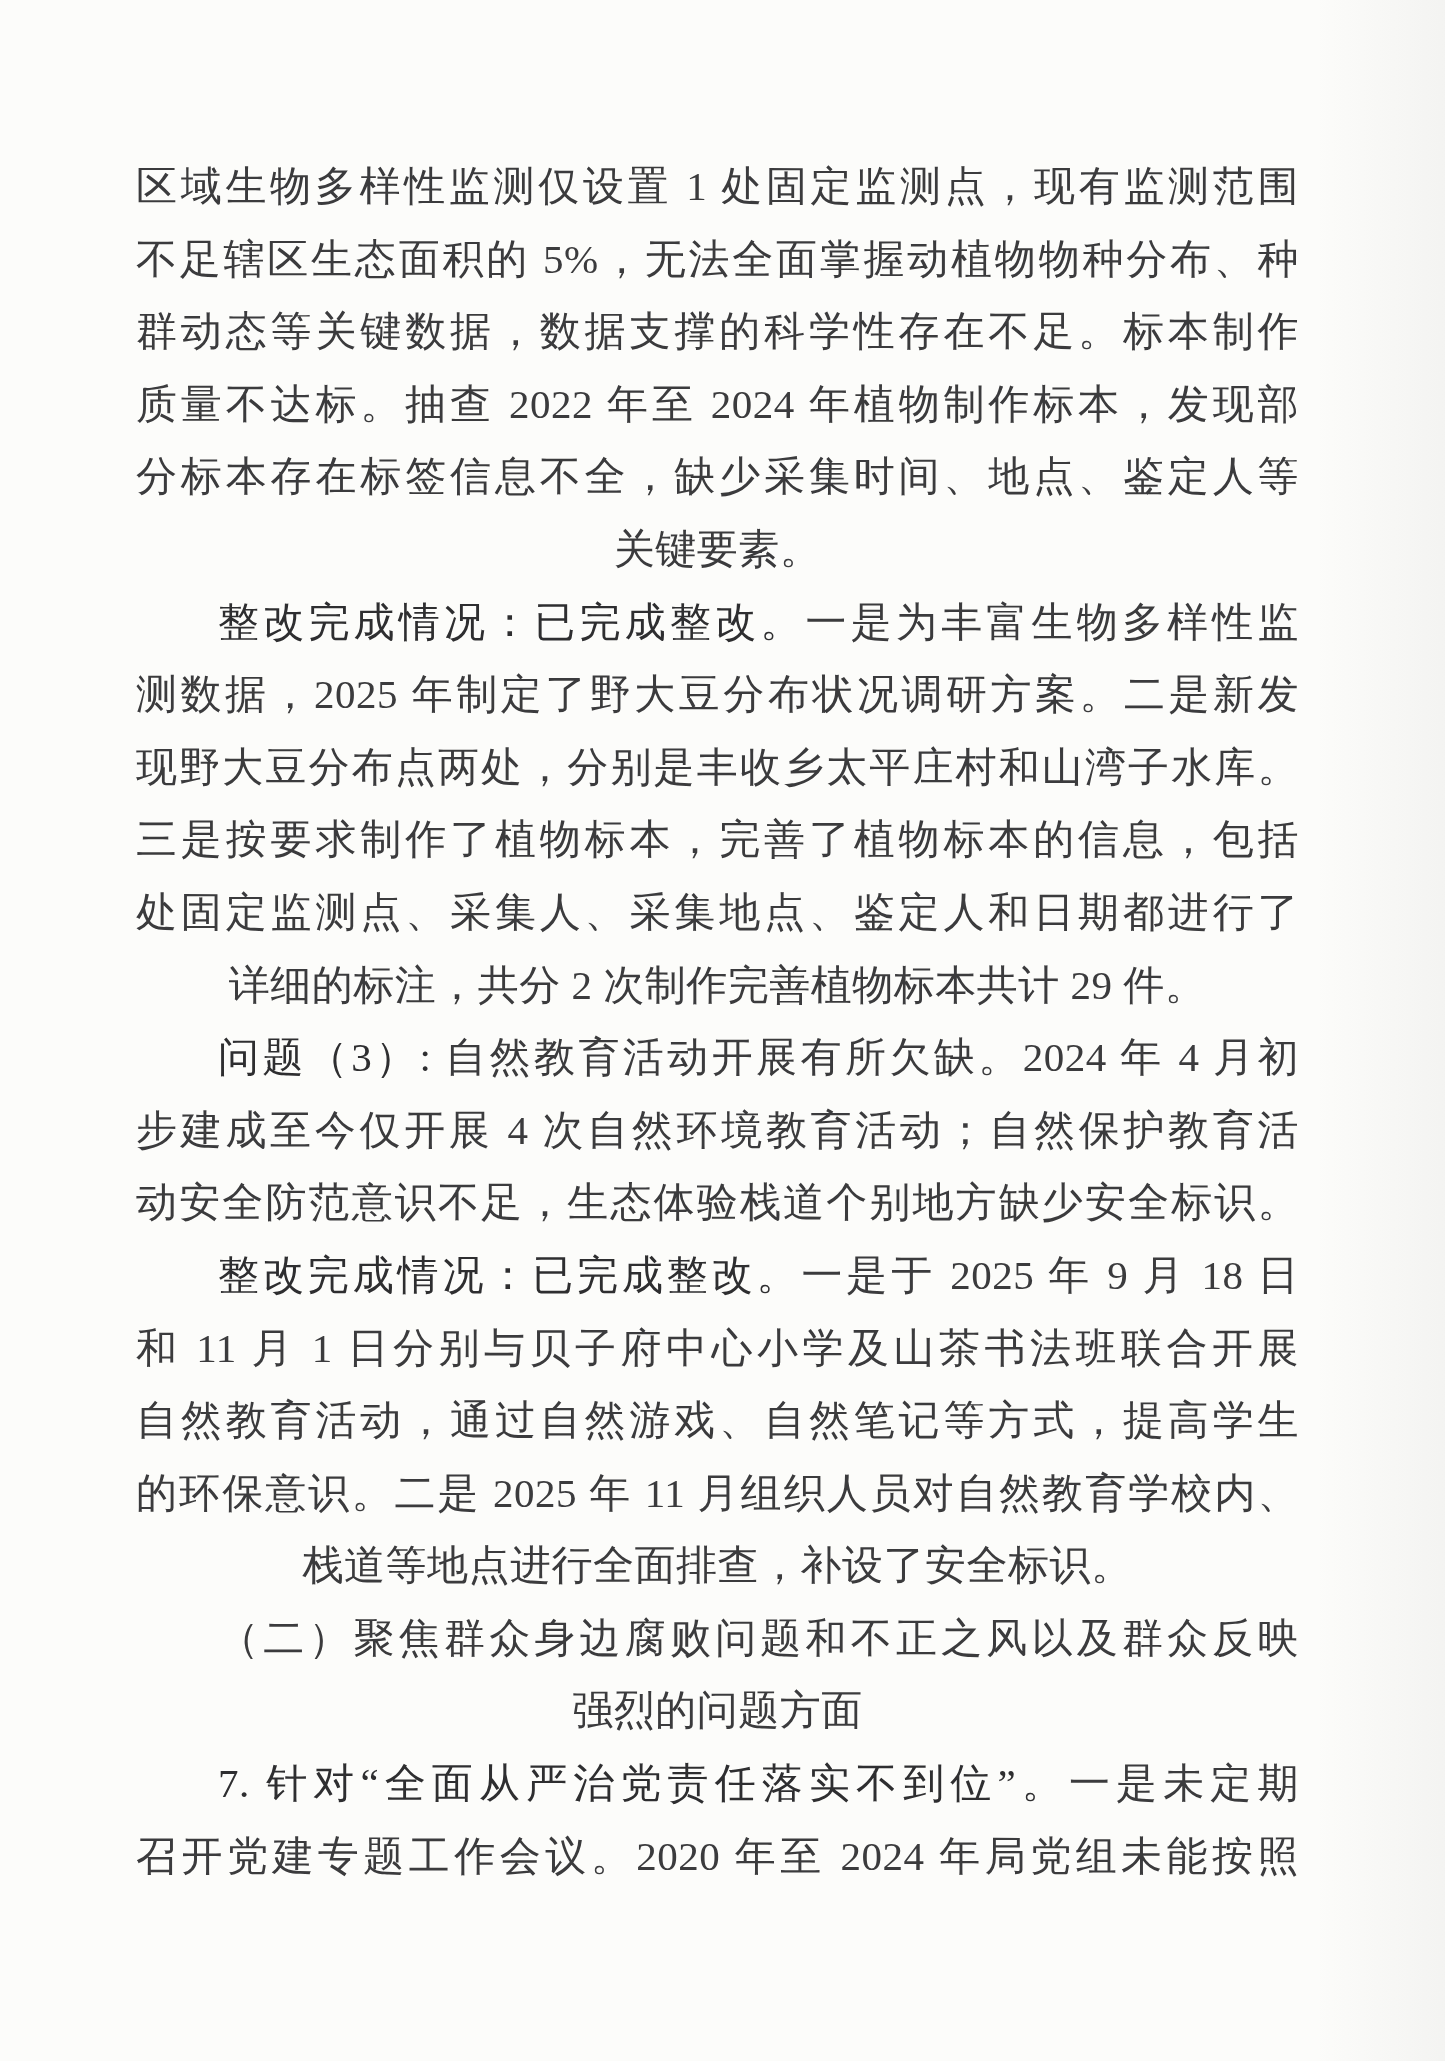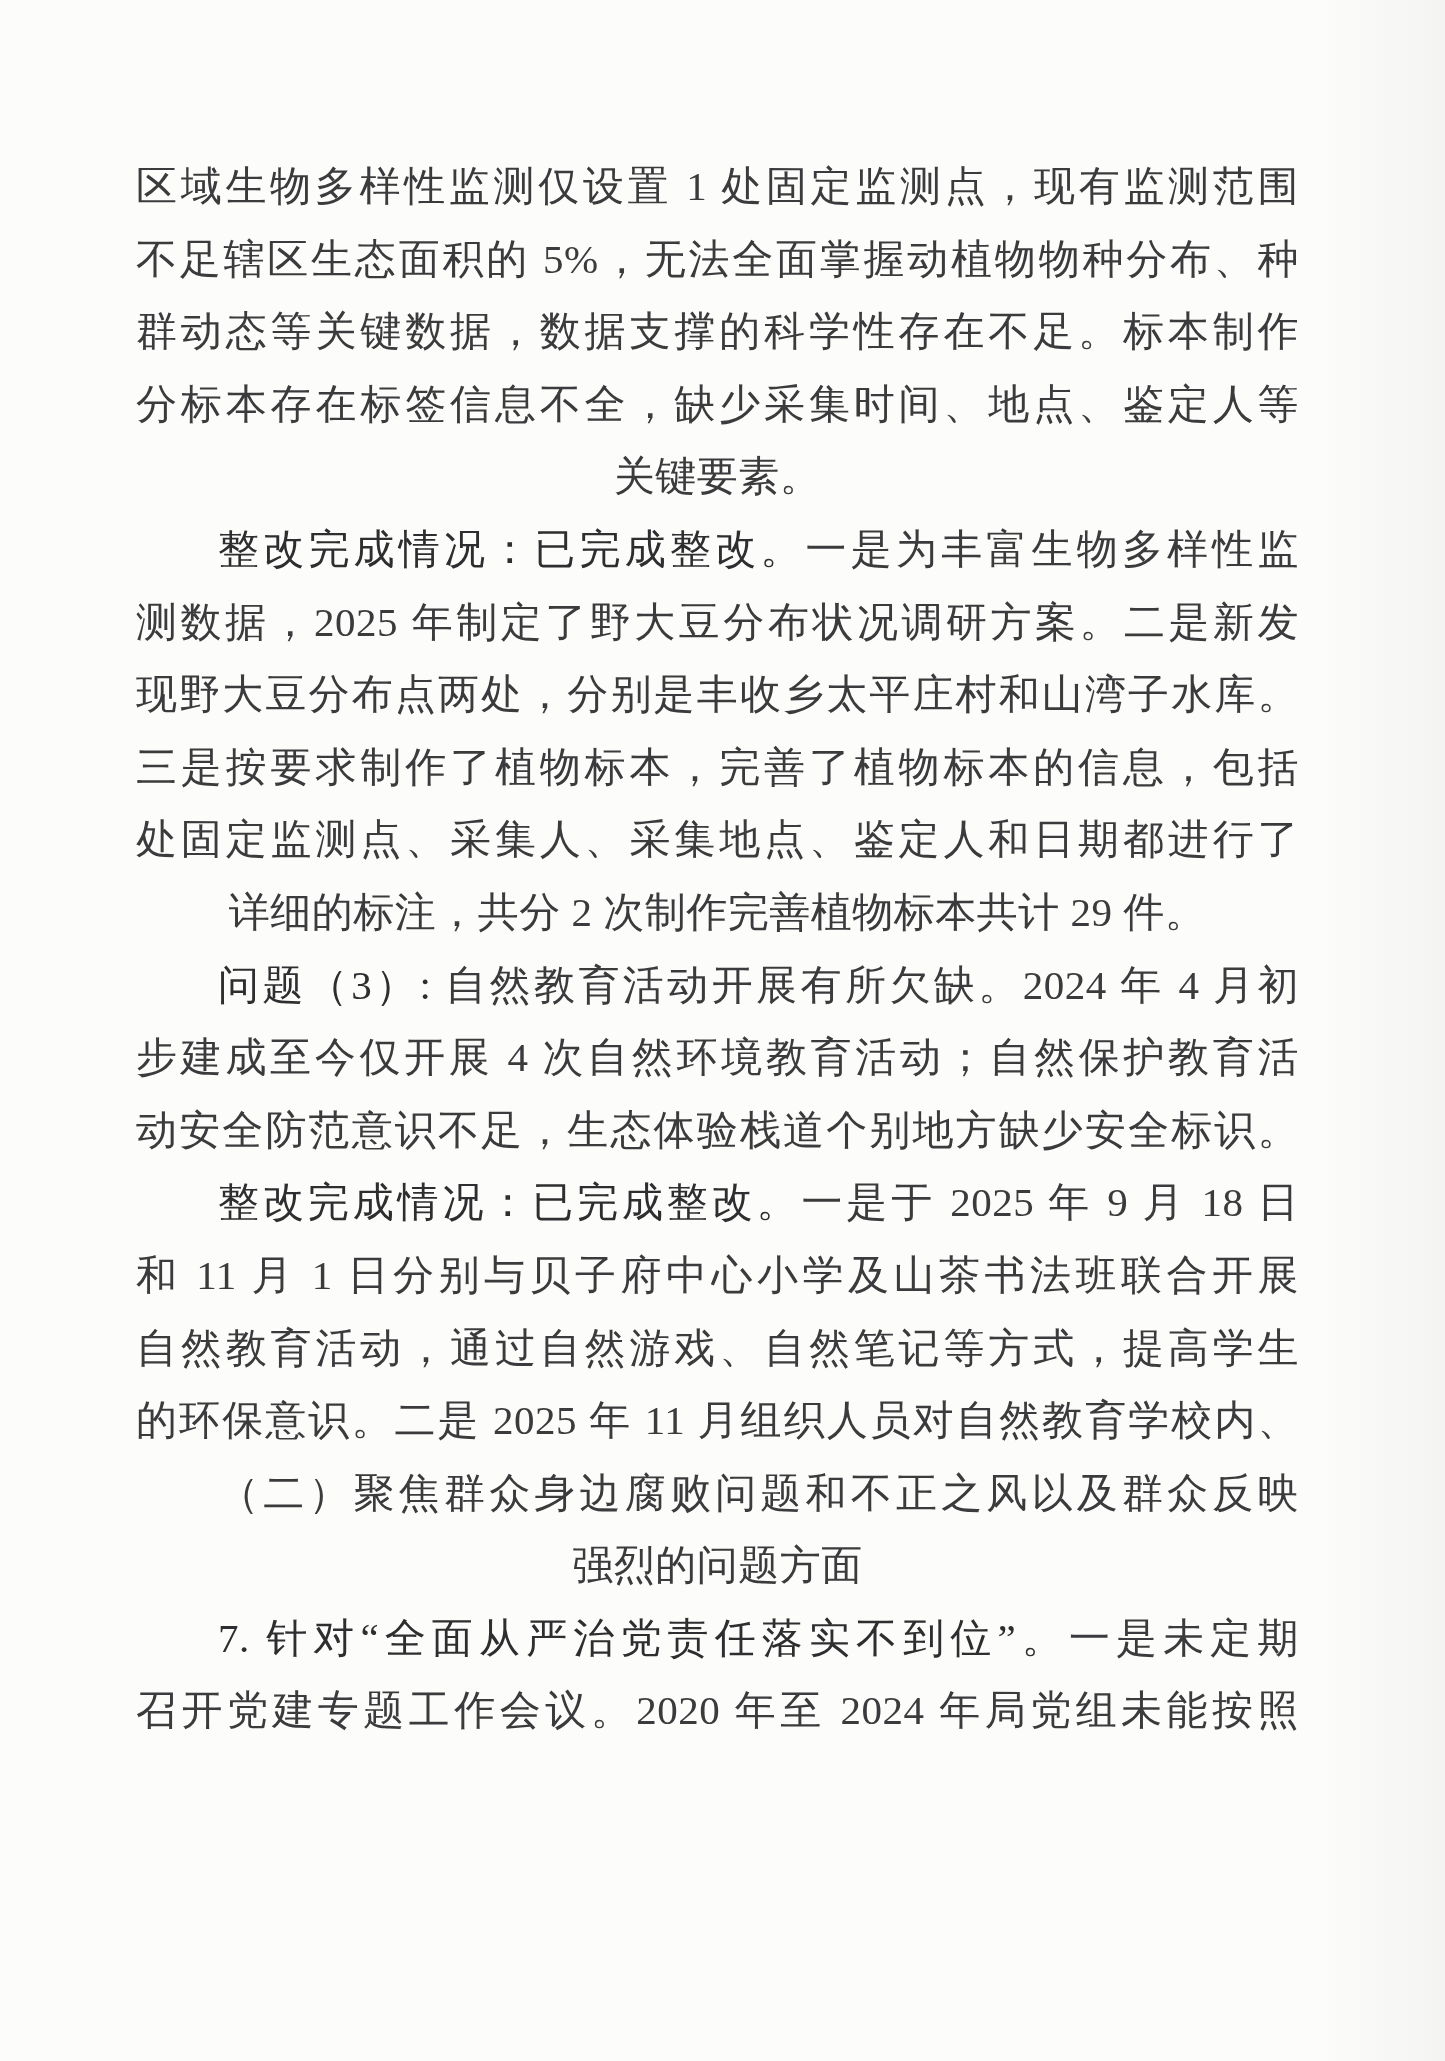--- a/index.html
+++ b/index.html
@@ -64,33 +64,35 @@
   }
 </style>
 </head>
 <body>
 
 <div class="page">
   <div class="textblock">
       <div class="line just"><span class="seg">区域生物多样性监测仅设置 1 处固定监测点，现有监测范围</span></div>
       <div class="line just"><span class="seg">不足辖区生态面积的 5%，无法全面掌握动植物物种分布、种</span></div>
       <div class="line just"><span class="seg">群动态等关键数据，数据支撑的科学性存在不足。标本制作</span></div>
+      <div class="line just"><span class="seg">质量不达标。抽查 2022 年至 2024 年植物制作标本，发现部</span></div>
       <div class="line just"><span class="seg">分标本存在标签信息不全，缺少采集时间、地点、鉴定人等</span></div>
       <div class="line"><span class="seg">关键要素。</span></div>
       <div class="line just indent"><span class="seg bold">整改完成情况：已完成整改。</span><span class="seg">一是为丰富生物多样性监</span></div>
       <div class="line just"><span class="seg">测数据，2025 年制定了野大豆分布状况调研方案。二是新发</span></div>
       <div class="line just"><span class="seg">现野大豆分布点两处，分别是丰收乡太平庄村和山湾子水库。</span></div>
       <div class="line just"><span class="seg">三是按要求制作了植物标本，完善了植物标本的信息，包括</span></div>
       <div class="line just"><span class="seg">处固定监测点、采集人、采集地点、鉴定人和日期都进行了</span></div>
       <div class="line"><span class="seg">详细的标注，共分 2 次制作完善植物标本共计 29 件。</span></div>
       <div class="line just indent"><span class="seg bold">问题（3）: </span><span class="seg">自然教育活动开展有所欠缺。2024 年 4 月初</span></div>
       <div class="line just"><span class="seg">步建成至今仅开展 4 次自然环境教育活动；自然保护教育活</span></div>
       <div class="line just"><span class="seg">动安全防范意识不足，生态体验栈道个别地方缺少安全标识。</span></div>
       <div class="line just indent"><span class="seg bold">整改完成情况：已完成整改。</span><span class="seg">一是于 2025 年 9 月 18 日</span></div>
       <div class="line just"><span class="seg">和 11 月 1 日分别与贝子府中心小学及山茶书法班联合开展</span></div>
       <div class="line just"><span class="seg">自然教育活动，通过自然游戏、自然笔记等方式，提高学生</span></div>
       <div class="line just"><span class="seg">的环保意识。二是 2025 年 11 月组织人员对自然教育学校内、</span></div>
+      <div class="line"><span class="seg">栈道等地点进行全面排查，补设了安全标识。</span></div>
       <div class="line just indent kai"><span class="seg">（二）聚焦群众身边腐败问题和不正之风以及群众反映</span></div>
       <div class="line kai"><span class="seg">强烈的问题方面</span></div>
       <div class="line just indent"><span class="seg bold">7. 针对“全面从严治党责任落实不到位”。</span><span class="seg">一是未定期</span></div>
       <div class="line just"><span class="seg">召开党建专题工作会议。2020 年至 2024 年局党组未能按照</span></div>
     </div>
 </div>
 
 </body></html>

